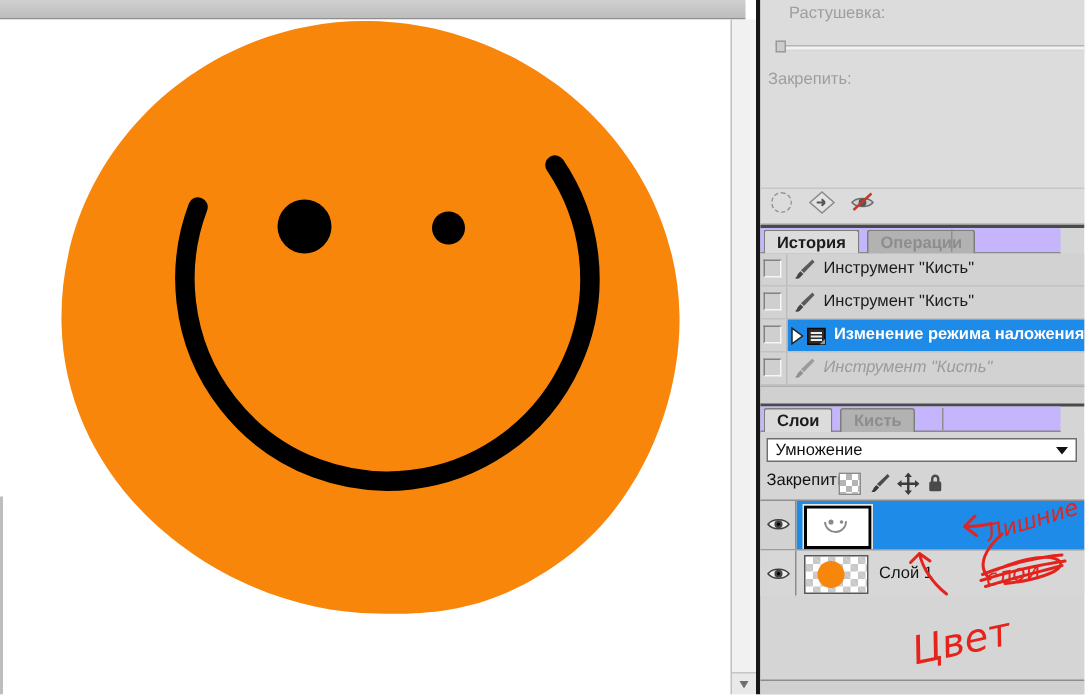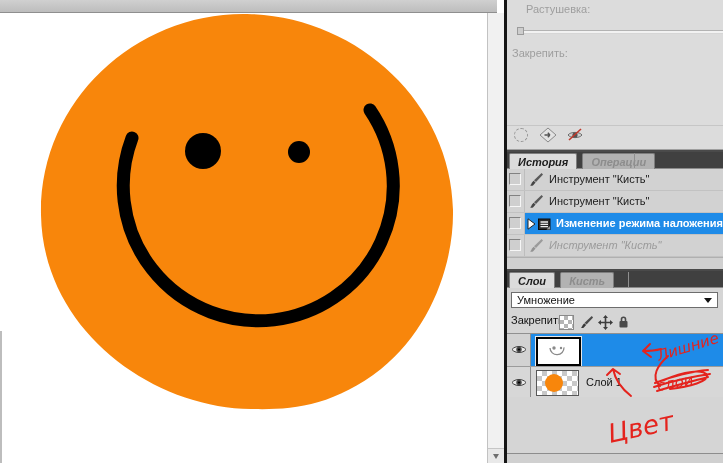--- a/index.html
+++ b/index.html
@@ -61,22 +61,22 @@
   }
   .iconrow-sep { position:absolute; left:0; top:125px; width:216px; height:1px; background:#c6c6c6; }
   .selicon { position:absolute; top:127px; }
   .dashed-circle {
     width:12px; height:12px; border:1.3px dashed #949494; border-radius:50%;
   }
   .dark-sep-1 { position:absolute; left:0; top:150px; width:216px; height:2px; background:#4a4a4a; }
   .dark-sep-2 { position:absolute; left:0; top:269px; width:216px; height:2px; background:#4a4a4a; }
   
   .tabbar {
-    position:absolute; left:0; width:216px; height:17px;
-    background:#404040; border-bottom:1px solid #8a8a8a; box-sizing:border-box;font-style:italic;
+    position:absolute; left:0; width:200px; height:17px;
+    background:#c4b5fd; border-bottom:1px solid #8a8a8a; box-sizing:border-box;
   }
   .tabbar.hist { top:152px; }
   .tabbar.layers { top:271px; }
   .tab {
     display:inline-block; vertical-align:top; height:16px; line-height:16px;
     padding:0 8px; margin-left:2px; margin-top:1px;
     font-size:11px; font-weight:bold;
     border:1px solid #7e7e7e; border-bottom:none;
     border-radius:2px 2px 0 0; box-sizing:border-box; white-space:nowrap;
   }

